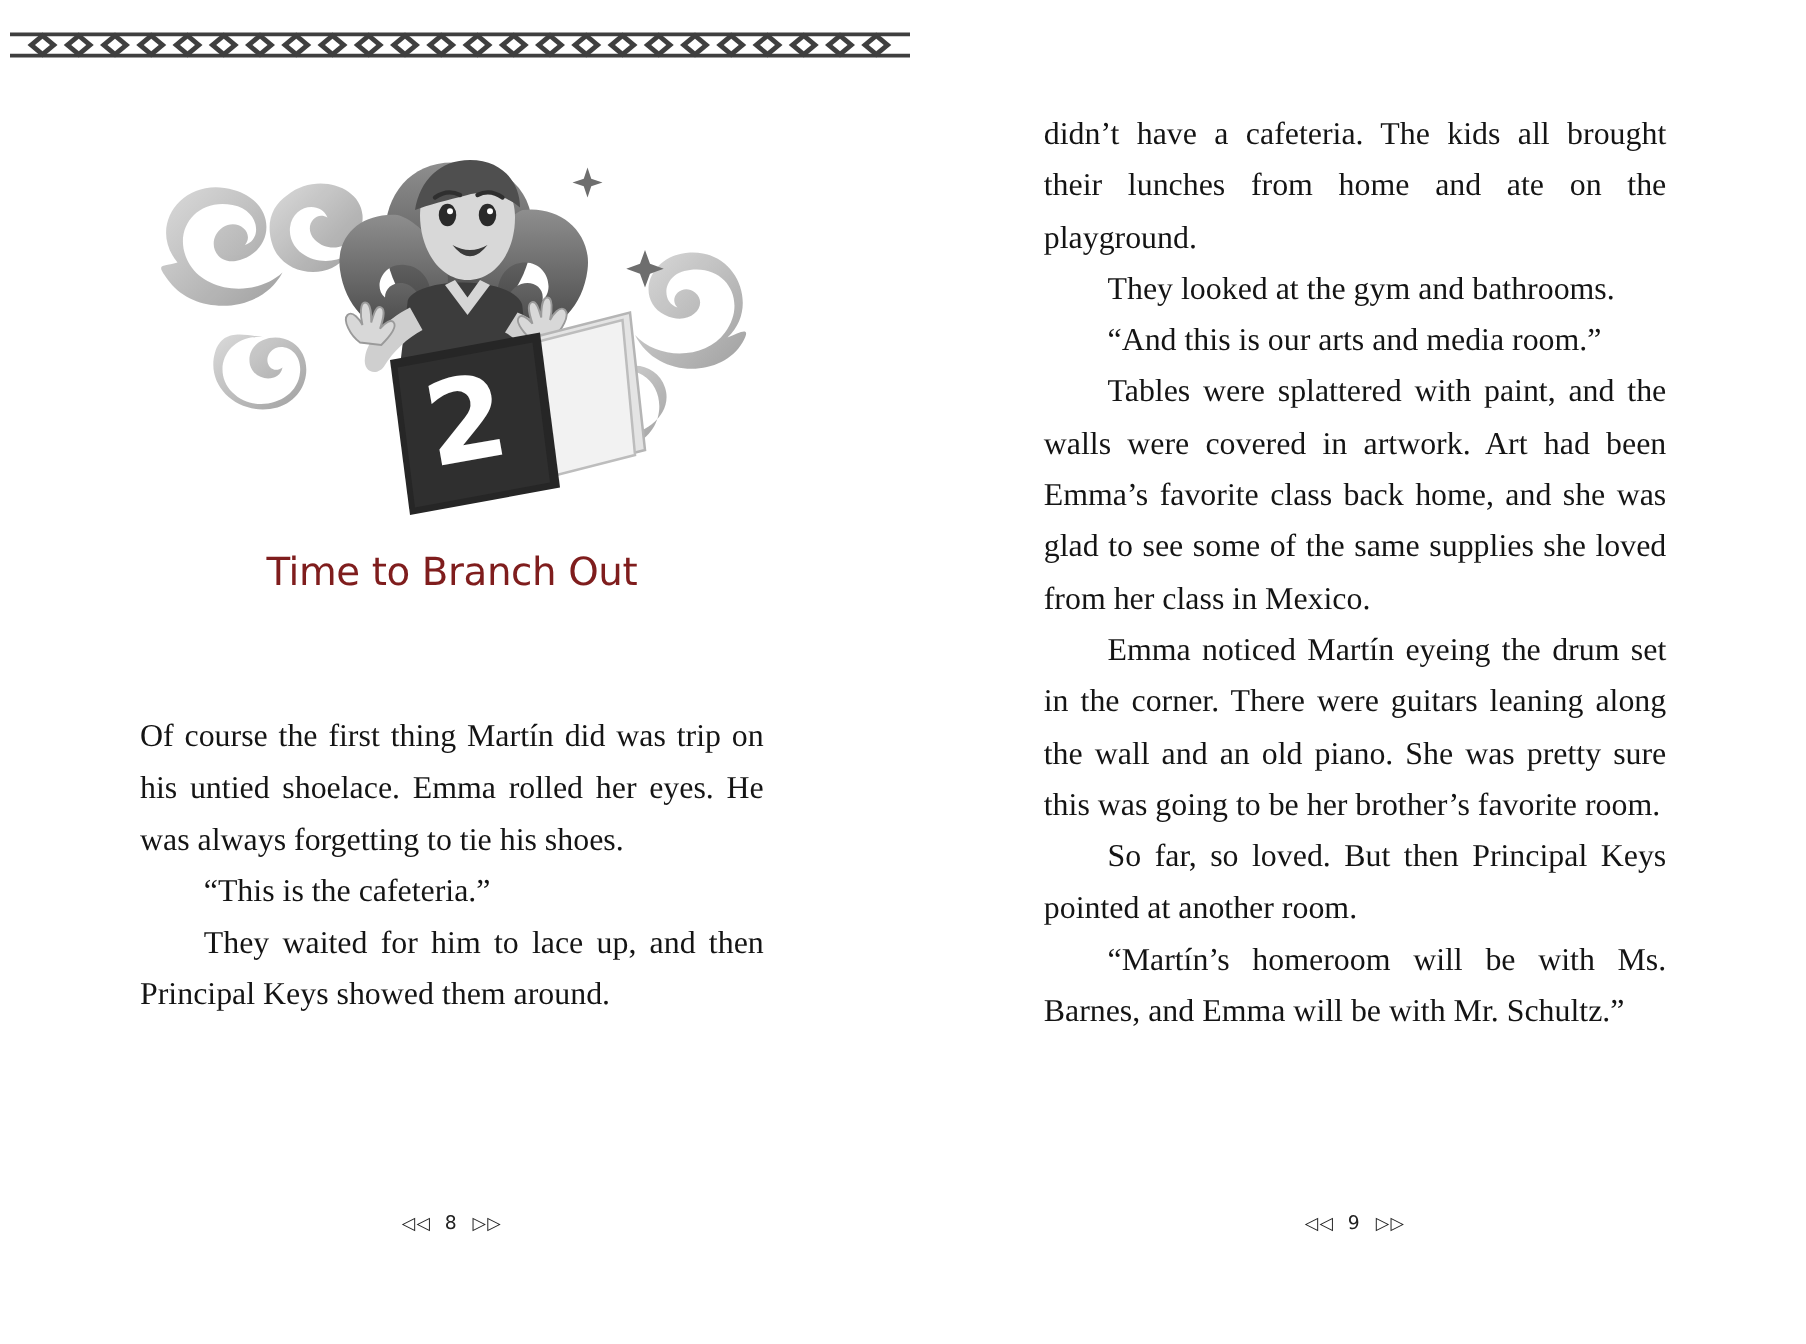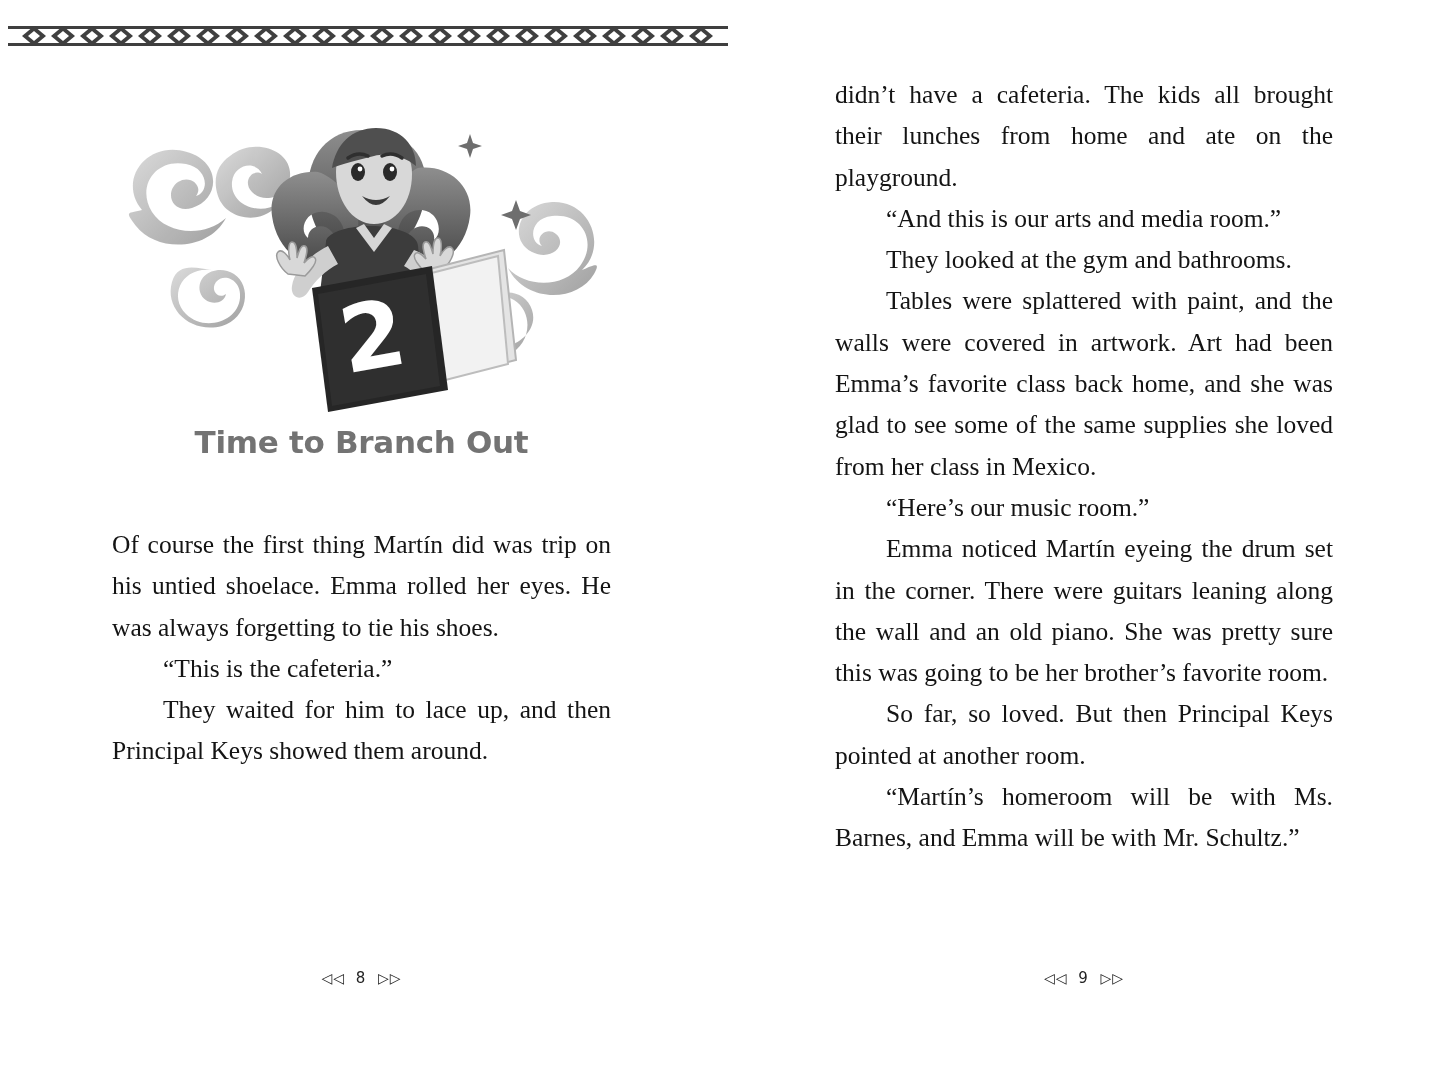--- a/index.html
+++ b/index.html
@@ -31,43 +31,43 @@
   .spread {
     position: absolute;
     inset: 0;
     display: flex;
   }
   .page {
     position: relative;
     box-sizing: border-box;
   }
   .page-left  { width: 723px; padding: 0 112px; }
-  .page-right { width: 722px; padding: 0 112px 0 112px; }
+  .page-right { width: 722px; padding: 12px 112px 0 112px; }
 
   
   .chapter-art {
     position: relative;
     height: 360px;
     margin-top: 60px;
   }
   .chapter-art svg { display: block; margin: 0 auto; }
 
   .chapter-title {
     text-align: center;
     font-family: "DejaVu Sans", sans-serif;
-    font-weight: bold;
+    font-weight: normal;
     font-size: 31px;
     letter-spacing: -0.3px;
-    color: #737373;
-    margin-top: 4px;
+    color: #7f1d1d;
+    margin-top: 20px;
   }
 
   
   .body-text {
-    margin-top: 64px;
+    margin-top: 92px;
     font-size: 25.5px;
     line-height: 1.62;
     text-align: justify;
     color: #141414;
   }
   .page-right .body-text {
     margin-top: 74px;
   }
   .body-text p {
     margin: 0;
@@ -259,24 +259,23 @@
       <span class="tri">◁◁</span>
       <span class="num">8</span>
       <span class="tri">▷▷</span>
     </div>
   </div>
 
   <div class="page page-right">
 
     <div class="body-text">
       <p>didn’t have a cafeteria. The kids all brought their lunches from home and ate on the playground.</p>
+      <p class="indent">They looked at the gym and bathrooms.</p>
       <p class="indent">“And this is our arts and media room.”</p>
-      <p class="indent">They looked at the gym and bathrooms.</p>
       <p class="indent">Tables were splattered with paint, and the walls were covered in artwork. Art had been Emma’s favorite class back home, and she was glad to see some of the same supplies she loved from her class in Mexico.</p>
-      <p class="indent">“Here’s our music room.”</p>
       <p class="indent">Emma noticed Martín eyeing the drum set in the corner. There were guitars leaning along the wall and an old piano. She was pretty sure this was going to be her brother’s favorite room.</p>
       <p class="indent">So far, so loved. But then Principal Keys pointed at another room.</p>
       <p class="indent">“Martín’s homeroom will be with Ms. Barnes, and Emma will be with Mr. Schultz.”</p>
     </div>
 
     <div class="folio">
       <span class="tri">◁◁</span>
       <span class="num">9</span>
       <span class="tri">▷▷</span>
     </div>

